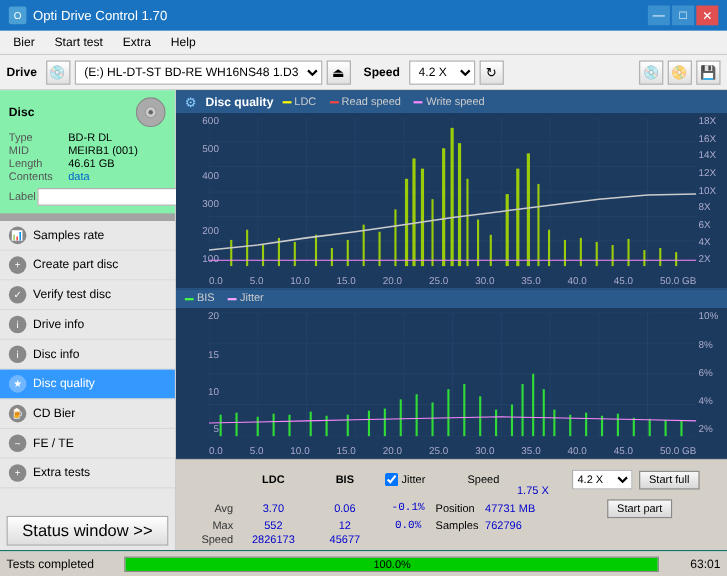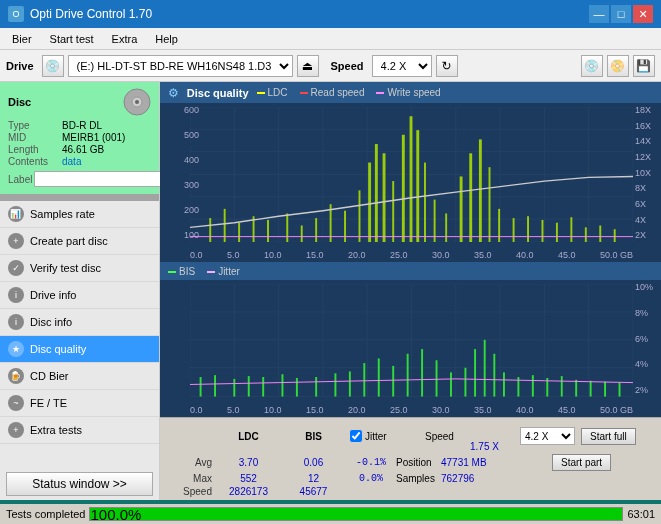--- a/index.html
+++ b/index.html
@@ -157,21 +157,21 @@
       color: white;
     }
     .nav-item.active .nav-icon { background: rgba(255,255,255,0.3); }
 
     .status-btn {
       margin: 4px 6px;
       padding: 4px 8px;
       border: 1px solid #aaa;
       background: linear-gradient(to bottom, #fff, #ddd);
       cursor: pointer;
-      font-size: 12px;
+      font-size: 15px;
       text-align: center;
     }
 
     
     .right-panel {
       flex: 1;
       display: flex;
       flex-direction: column;
       background: #1a3a5c;
       overflow: hidden;
@@ -228,32 +228,33 @@
     .progress-bar-fill {
       height: 100%;
       background: #00cc00;
       position: absolute;
       left: 0;
       top: 0;
     }
     .progress-text {
       position: absolute;
       width: 100%;
-      font-size: 15px;
+      text-align: center;
+      font-size: 10px;
       line-height: 14px;
       color: #000;
     }
     .bottom-status {
       height: 24px;
       background: #d4d0c8;
-      border-top: 4px solid #0f766e;
+      border-top: 1px solid #0f766e;
       display: flex;
       align-items: center;
       padding: 0 6px;
-      gap: 0;
+      gap: 24px;
     }
     .status-text { font-size: 11px; color: #000; flex: 0 0 auto; }
 
     
     .chart-bg { background: #1c3a5e; }
 
     .top-chart-wrap, .bot-chart-wrap {
       position: relative;
       overflow: hidden;
     }
@@ -552,20 +553,26 @@
         </div>
         <div class="legend-item">
           <div class="legend-dot jitter"></div>
           <span>Jitter</span>
         </div>
       </div>
     </div>
 
     <div class="bot-chart-wrap chart-bg">
 
+      <div class="chart-y-labels-left">
+        <span class="chart-y-label">20</span>
+        <span class="chart-y-label">15</span>
+        <span class="chart-y-label">10</span>
+        <span class="chart-y-label">5</span>
+      </div>
 
       <div class="chart-y-labels-right">
         <span class="chart-y-label">10%</span>
         <span class="chart-y-label">8%</span>
         <span class="chart-y-label">6%</span>
         <span class="chart-y-label">4%</span>
         <span class="chart-y-label">2%</span>
       </div>
 
       <div class="chart-x-labels">

